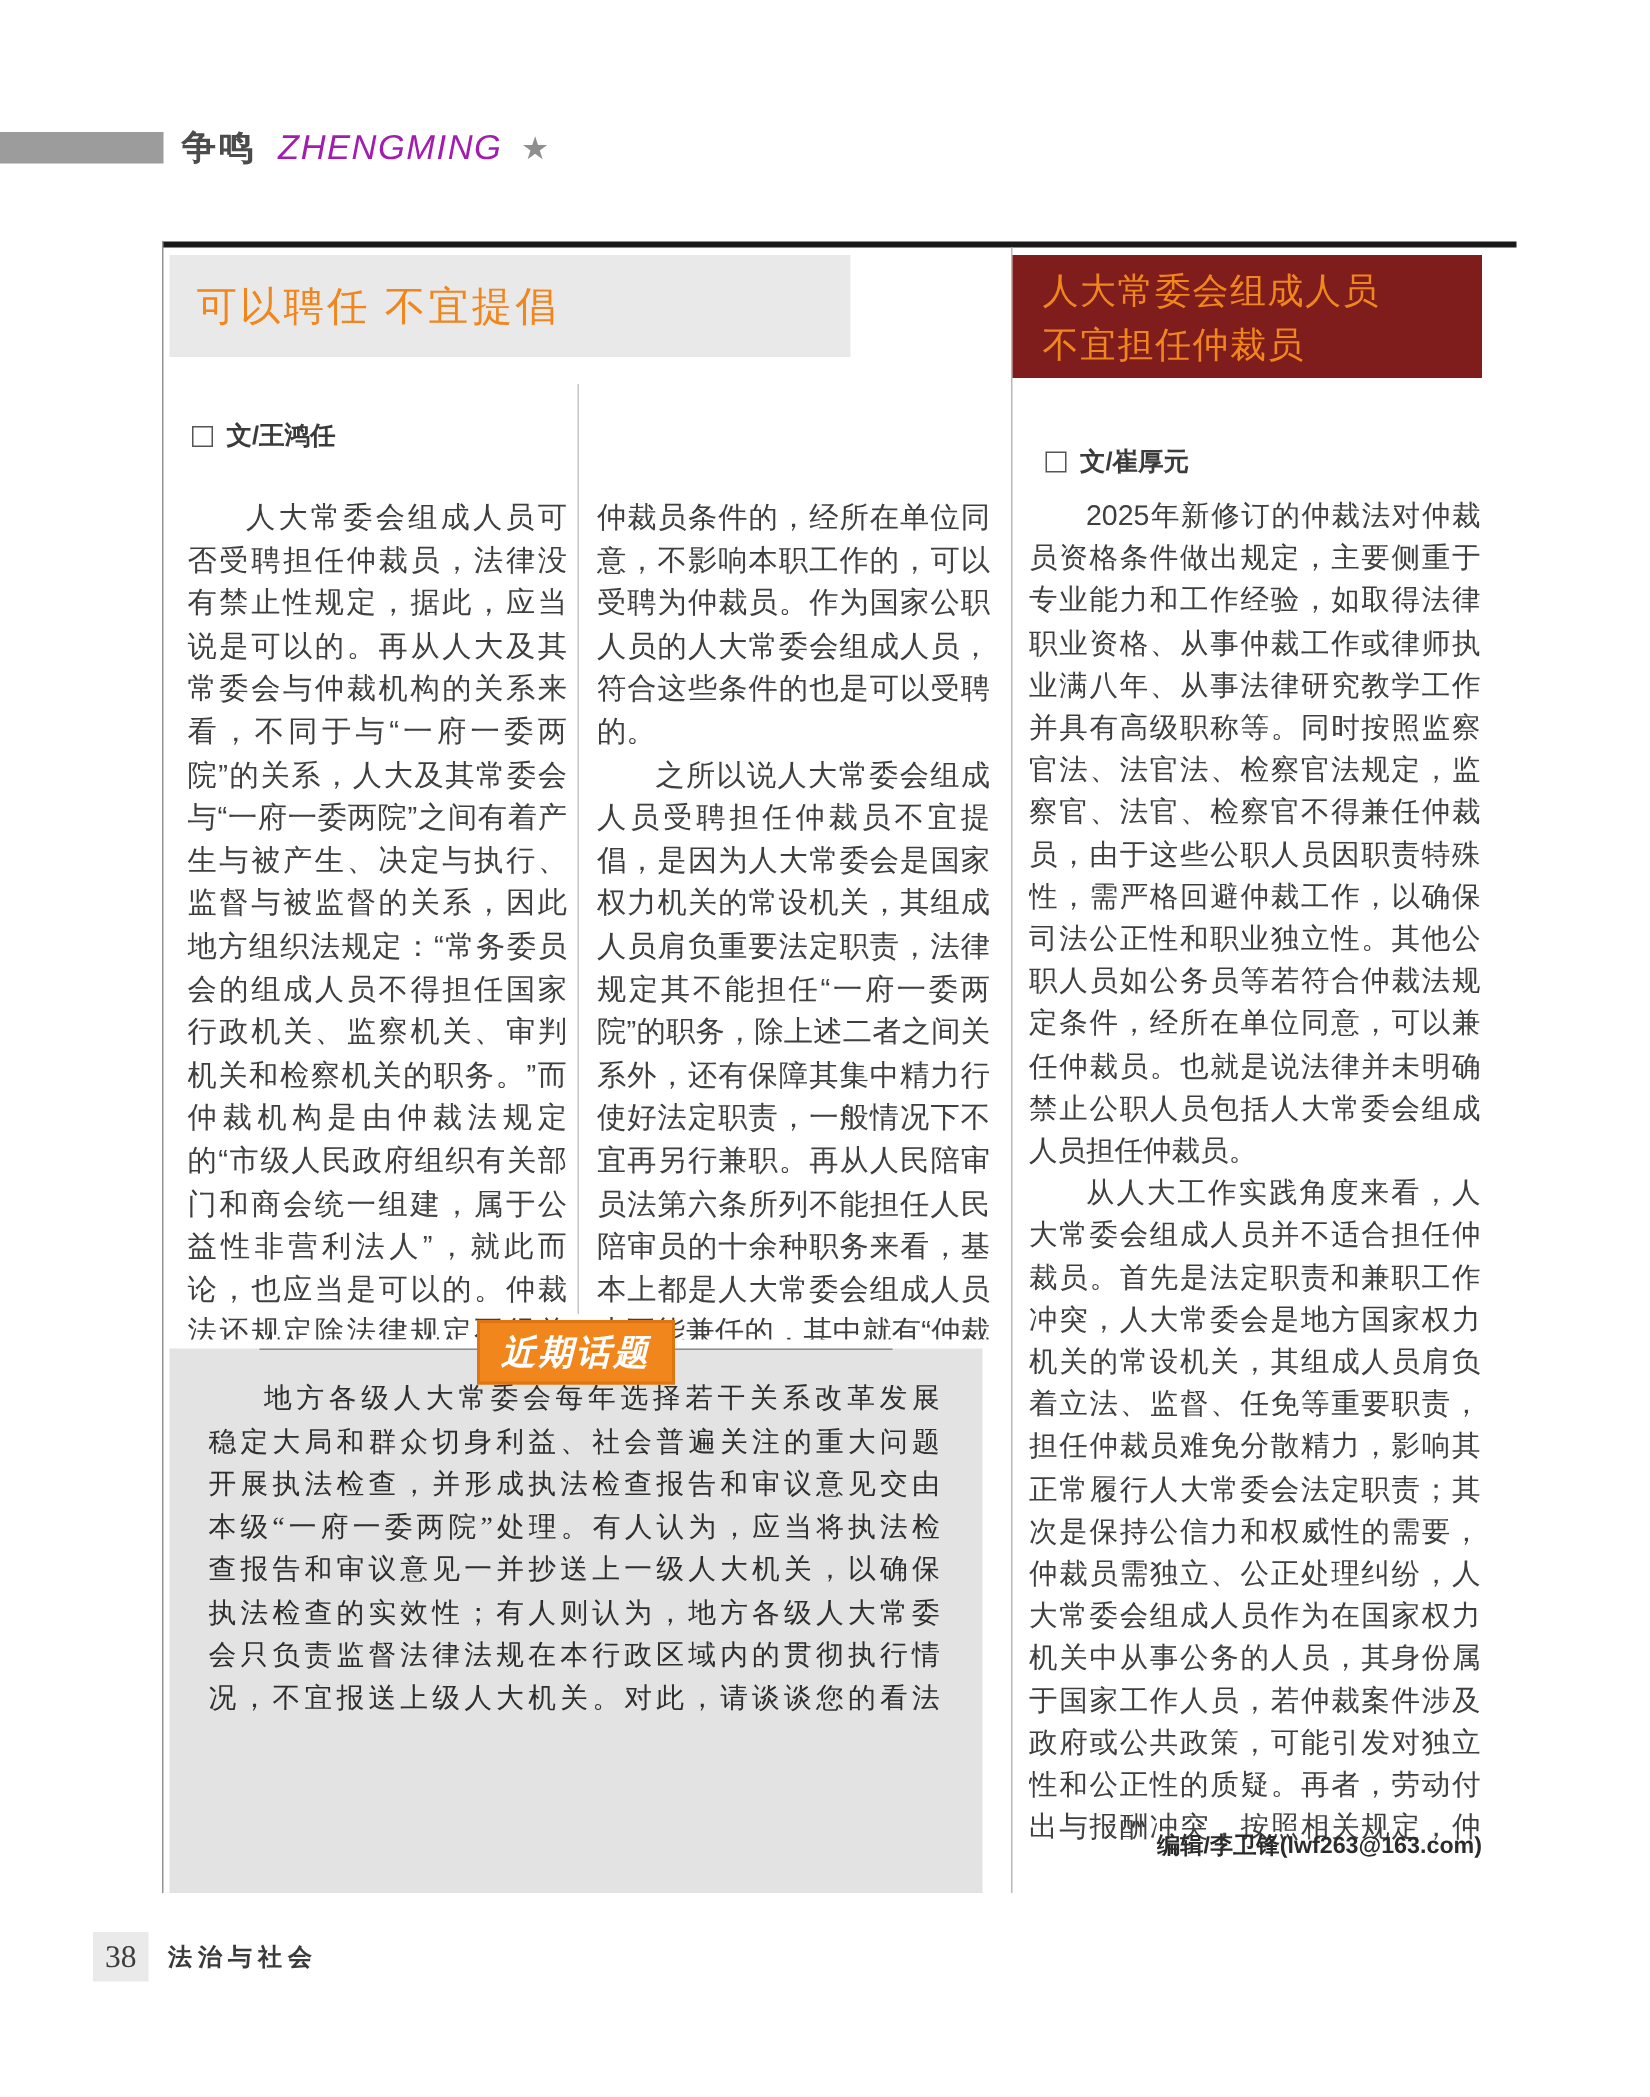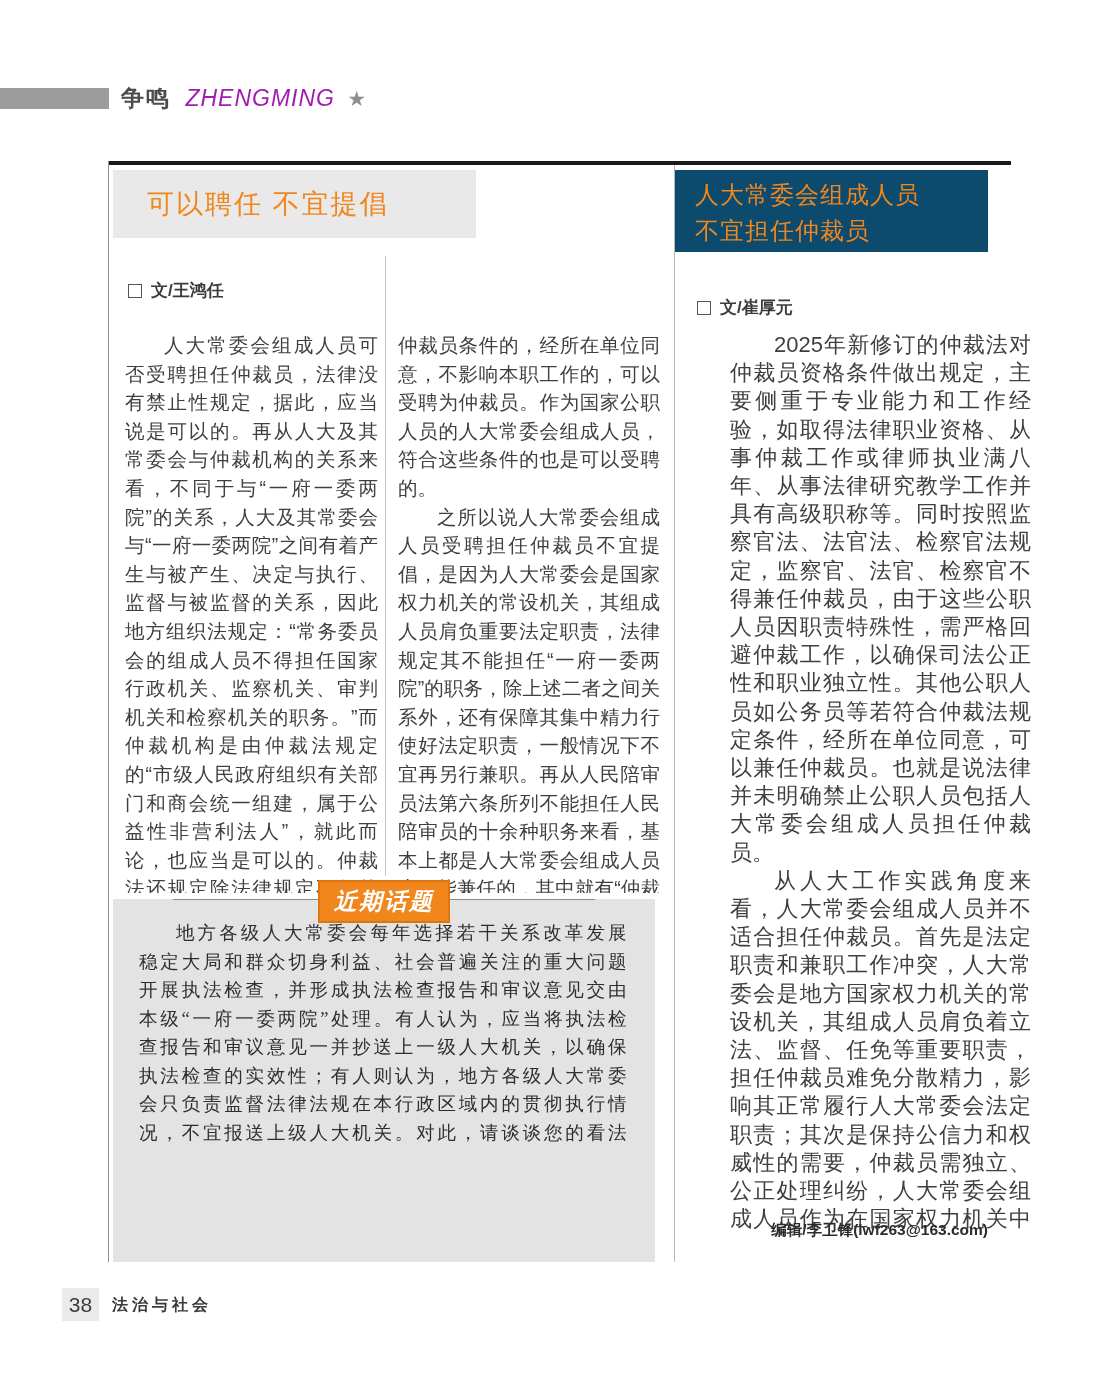--- a/index.html
+++ b/index.html
@@ -10,55 +10,55 @@
   .header-text{position:absolute;left:121px;top:83px;font-size:23px;white-space:nowrap;}
   .sec-cn{font-weight:bold;color:#4c4c4c;letter-spacing:2px;}
   .sec-en{color:#a21caf;margin-left:8px;letter-spacing:1px;font-style:italic;}
   .sec-star{color:#8f8f8f;margin-left:6px;font-size:21px;}
   
   .top-rule{position:absolute;left:108px;top:161px;width:903px;height:4px;background:#191919;}
   .vline-left{position:absolute;left:108px;top:161px;width:1px;height:1101px;background:#949494;}
   .sep-23{position:absolute;left:674px;top:165px;width:1px;height:1097px;background:#b8b8b8;}
   .sep-12{position:absolute;left:385px;top:256px;width:1px;height:620px;background:#c6c6c6;}
   
-  .title-left{position:absolute;left:113px;top:170px;width:363px;height:68px;background:#e9e9e9;
-              display:flex;align-items:center;padding-left:34px;box-sizing:border-box;
+  .title-left{position:absolute;left:113px;top:170px;width:454px;height:68px;background:#e9e9e9;
+              display:flex;align-items:center;padding-left:18px;box-sizing:border-box;
               color:var(--accent,#f0861c);font-size:27px;letter-spacing:2px;}
-  .title-right{position:absolute;left:675px;top:170px;width:313px;height:82px;background:#0c4a6e;
+  .title-right{position:absolute;left:675px;top:170px;width:313px;height:82px;background:#7f1d1d;
                box-sizing:border-box;padding:7px 0 0 20px;color:var(--accent,#f0861c);
                font-size:24px;line-height:36px;letter-spacing:1px;}
   
   .byline{position:absolute;font-size:17px;font-weight:bold;color:#3b3b3b;display:flex;align-items:center;}
   .byline.left{left:128px;top:279px;}
   .byline.right{left:697px;top:296px;}
   .sq{display:inline-block;width:12px;height:12px;border:1.5px solid #555;margin-right:9px;background:transparent;}
   
   .col{position:absolute;text-align:justify;color:#3f3f3f;}
   .col .para{margin:0;text-indent:2em;}
   .col.no-first-indent .para:first-child{text-indent:0;}
   .col1{left:125px;top:331px;width:253px;font-size:19.5px;line-height:28.6px;max-height:562px;overflow:hidden;}
   .col2{left:398px;top:331px;width:262px;font-size:19.5px;line-height:28.6px;max-height:562px;overflow:hidden;}
-  .col3{left:686px;top:331px;width:301px;font-size:22px;line-height:28.2px;max-height:898px;overflow:hidden;margin-left:44px;}
+  .col3{left:686px;top:331px;width:301px;font-size:19px;line-height:28.2px;max-height:898px;overflow:hidden;}
   
   .topic-box{position:absolute;left:113px;top:899px;width:542px;height:363px;background:#e3e3e3;}
   .topic-line{position:absolute;left:60px;right:60px;top:0;height:1px;background:#8c8c8c;}
   .topic-badge{position:absolute;top:-19px;left:50%;transform:translateX(-50%);
                background:var(--accent,#f0861c);border:2px solid #dd7511;color:#ffffff;
                font-size:23px;font-weight:bold;letter-spacing:2px;padding:4px 14px;white-space:nowrap;font-style:italic;}
   .topic-title{margin-top:38px;text-align:center;color:var(--accent,#f0861c);font-weight:bold;
                font-size:27px;line-height:38px;letter-spacing:2px;}
   .topic-body{margin:20px 26px 0;font-family:"Liberation Serif",serif;font-size:18.5px;
               line-height:28.5px;letter-spacing:2.5px;text-align:justify;color:#2e2e2e;
               max-height:230px;overflow:hidden;}
   .topic-body .para{margin:0;text-indent:2em;}
   
   .editor{position:absolute;left:640px;top:1220px;width:348px;text-align:right;
           font-size:15.5px;font-weight:bold;color:#2b2b2b;}
   .page-num{position:absolute;left:62px;top:1288px;width:37px;height:33px;background:#eaeaea;
-            display:flex;align-items:center;justify-content:center;font-size:21px;color:#3c3c3c;}
+            display:flex;align-items:center;justify-content:center;font-size:21px;color:#3c3c3c;font-family:Liberation Serif, serif;}
   .journal{position:absolute;left:112px;top:1295px;font-size:16px;font-weight:bold;
            letter-spacing:4px;color:#3a3a3a;}
 </style>
 </head>
 <body>
 
 <div class="page">
 
   <div class="header-bar"></div>
   <div class="header-text">

